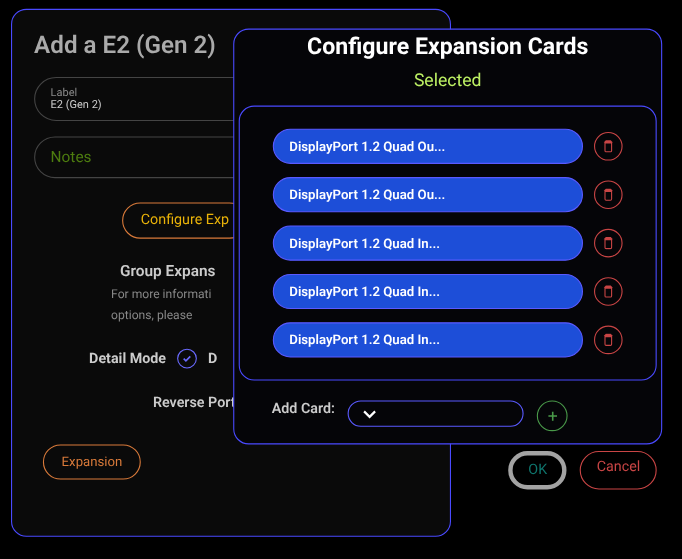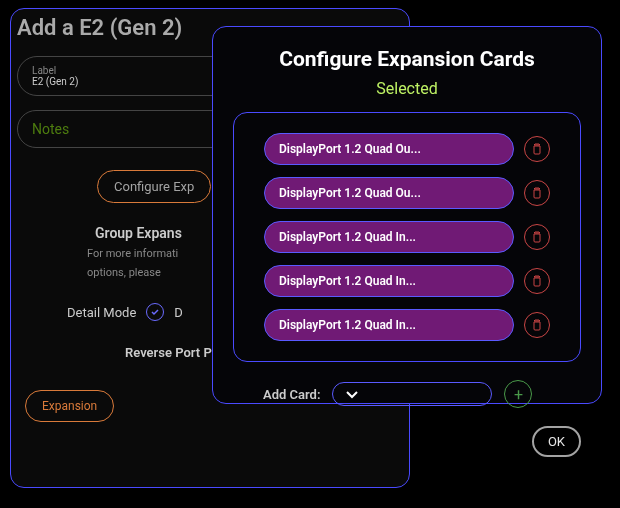--- a/index.html
+++ b/index.html
@@ -1,46 +1,46 @@
 <!DOCTYPE html>
 <html><head>
 <meta charset="utf-8">
 <style>
 *{margin:0;padding:0;box-sizing:border-box;font-family:-apple-system,BlinkMacSystemFont,"Segoe UI",Roboto,sans-serif}
 body{background:#000;width:620px;height:508px;position:relative;overflow:hidden;color:#fff}
 .panel{position:absolute;border-radius:14px;border:1px solid #4a4aff;background:#0a0a0a}
-.back-panel{left:10px;top:8px;width:400px;height:480px;padding:6px}
+.back-panel{left:10px;top:8px;width:400px;height:480px;padding:20px}
 .back-title{color:#aaa;font-size:22px;font-weight:600;margin-bottom:16px}
 .field{border:1px solid #444;border-radius:22px;padding:8px 14px;margin-bottom:14px}
 .field-label{color:#888;font-size:10px}
 .field-value{color:#ccc;font-size:10px}
 .notes{color:#4d7c0f;font-size:14px;padding:10px 14px}
-.config-btn{border:1px solid #d97a3a;color:#a3a3a3;border-radius:20px;padding:8px 16px;font-size:13px;display:inline-block;margin-left:80px;margin-top:8px}
+.config-btn{border:1px solid #d97a3a;color:#eab308;border-radius:20px;padding:8px 16px;font-size:13px;display:inline-block;margin-left:80px;margin-top:8px}
 .grp-title{color:#ccc;font-size:14px;font-weight:600;margin-top:22px;margin-left:78px}
 .grp-sub{color:#888;font-size:11px;margin-top:6px;margin-left:70px}
 .detail-row{display:flex;align-items:center;gap:10px;margin-top:24px;margin-left:50px}
-.detail-label{color:#ccc;font-size:13px;font-weight:400}
+.detail-label{color:#ccc;font-size:13px;font-weight:700}
 .check{width:18px;height:18px;border:1px solid #6a6aff;border-radius:50%;display:flex;align-items:center;justify-content:center}
 .rev-label{color:#ccc;font-size:13px;font-weight:600;margin-top:24px;margin-left:108px}
 .ref-btn{border:1px solid #d97a3a;color:#d97a3a;border-radius:20px;padding:8px 16px;font-size:12px;display:inline-block;margin-top:30px;margin-left:8px}
-.front-panel{left:212px;top:26px;width:390px;height:378px;background:#050508;padding:20px}
+.front-panel{left:212px;top:26px;width:390px;height:378px;background:#050508;padding:4px}
 .front-title{color:#fff;font-size:21px;font-weight:700;text-align:center}
 .selected-label{color:#bef264;font-size:16px;text-align:center;margin-top:8px}
 .cards-box{border:1px solid #4a4aff;border-radius:14px;margin-top:14px;padding:20px 30px}
 .card-row{display:flex;align-items:center;gap:10px;margin-bottom:12px}
 .card-row:last-child{margin-bottom:0}
-.card-pill{flex:1;background:#701a75;border:1px solid #5a5aff;border-radius:18px;padding:8px 14px;color:#fff;font-size:12px;font-weight:600;white-space:nowrap;overflow:hidden;text-overflow:ellipsis}
+.card-pill{flex:1;background:#1d4ed8;border:1px solid #5a5aff;border-radius:18px;padding:8px 14px;color:#fff;font-size:12px;font-weight:600;white-space:nowrap;overflow:hidden;text-overflow:ellipsis}
 .del-btn{width:26px;height:26px;border:1px solid #c94545;border-radius:50%;display:flex;align-items:center;justify-content:center;flex-shrink:0}
-.add-row{display:flex;align-items:center;gap:12px;margin-top:18px;margin-left:30px}
+.add-row{display:flex;align-items:flex-start;gap:12px;margin-top:18px;margin-left:30px}
 .add-label{color:#ccc;font-size:13px;font-weight:600}
 .dropdown{border:1px solid #5a5aff;border-radius:18px;padding:6px 12px;display:flex;align-items:center;gap:10px;width:160px}
 .dropdown-text{color:#fff;font-size:12px;font-weight:600;white-space:nowrap;overflow:hidden;text-overflow:ellipsis;flex:1}
 .add-btn{width:28px;height:28px;border:1px solid #4a9a4a;border-radius:50%;display:flex;align-items:center;justify-content:center;color:#4a9a4a;font-size:16px}
 .btn-row{display:flex;gap:12px;justify-content:flex-end;margin-top:18px}
-.ok-btn{border:2px solid #a3a3a3;color:#e5e5e5;border-radius:18px;padding:6px 14px;font-size:13px}
+.ok-btn{border:4px solid #a3a3a3;color:#0f766e;border-radius:18px;padding:6px 14px;font-size:13px}
 .cancel-btn{border:1px solid #c94545;color:#c94545;border-radius:18px;padding:6px 14px;font-size:13px}
 svg{display:block}
 </style>
 </head>
 <body>
 
 <div class="panel back-panel">
   <div class="back-title">Add a E2 (Gen 2)</div>
   <div class="field">
     <div class="field-label">Label</div>
@@ -115,14 +115,15 @@
       <svg width="14" height="10" viewBox="0 0 14 10">
           <path d="M2 3l5 5 5-5" stroke="#fff" stroke-width="2" fill="none"></path>
         </svg>
     </div>
     <div class="add-btn">
       <span>+</span>
     </div>
   </div>
   <div class="btn-row">
     <div class="ok-btn">OK</div>
+    <div class="cancel-btn">Cancel</div>
   </div>
 </div>
 
 </body></html>

